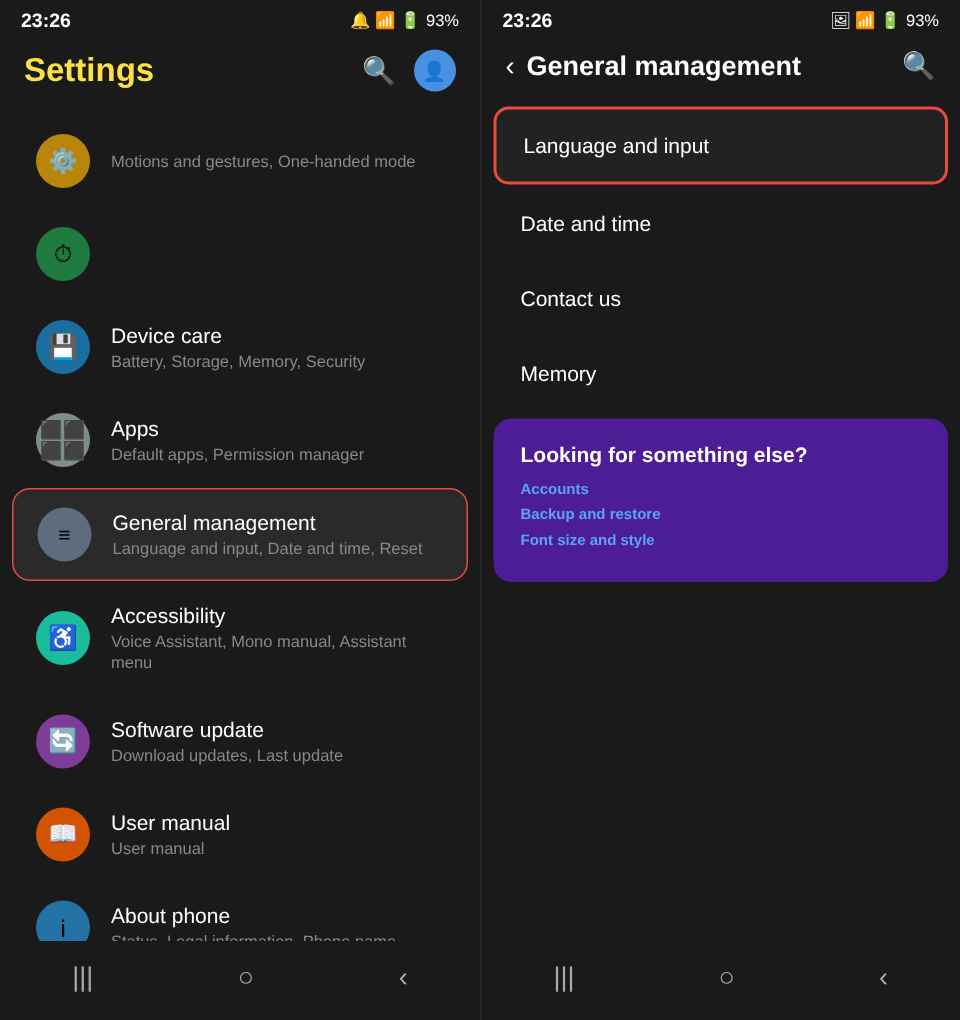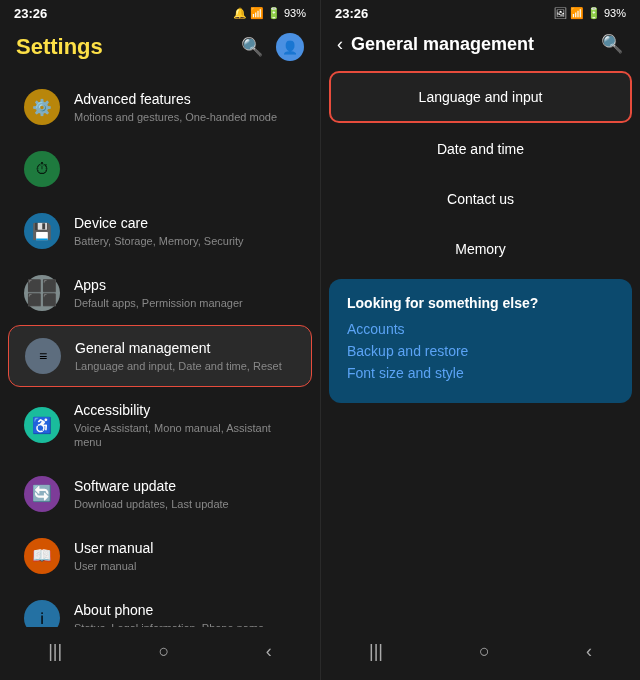--- a/index.html
+++ b/index.html
@@ -192,50 +192,50 @@
       overflow-y: auto;
       padding: 4px 0;
     }
     .right-list::-webkit-scrollbar { display: none; }
 
     .right-item {
       padding: 16px 18px;
       cursor: pointer;
       margin: 2px 8px;
       border-radius: 10px;
-      text-align: center;
     }
     .right-item.highlighted {
       border: 2px solid #e74c3c;
       background: #222;
     }
     .right-item-title {
       color: #fff;
       font-size: 14px;
       font-weight: 400;
     }
 
     .suggestion-card {
       margin: 6px 8px;
-      background: #0c4a6e;
+      background: #4c1d95;
       border-radius: 12px;
       padding: 16px 18px;
     }
     .suggestion-title {
       color: #fff;
       font-size: 14px;
       font-weight: 600;
       margin-bottom: 10px;
     }
     .suggestion-link {
       color: #5ba3f5;
-      font-size: 14px;
+      font-size: 10px;
       margin-bottom: 6px;
       cursor: pointer;
       display: block;
+      font-weight: bold;
     }
   </style>
 </head>
 <body>
 
 <div class="left-panel">
 
   <div class="status-bar">
     <span class="status-time">23:26</span>
     <div class="status-icons">
@@ -251,21 +251,20 @@
       <span class="header-icon">🔍</span>
       <div class="avatar-icon">👤</div>
     </div>
   </div>
 
   <div class="settings-list">
 
     <div class="settings-item">
       <div class="item-icon" style="background:#b8860b;">⚙️</div>
       <div class="item-text">
-        <div class="item-title">Advanced features</div>
         <div class="item-subtitle">Motions and gestures, One-handed mode</div>
       </div>
     </div>
 
     <div class="settings-item">
       <div class="item-icon" style="background:#1e7a3e;">⏱</div>
       <div class="item-text">
       </div>
     </div>
 

